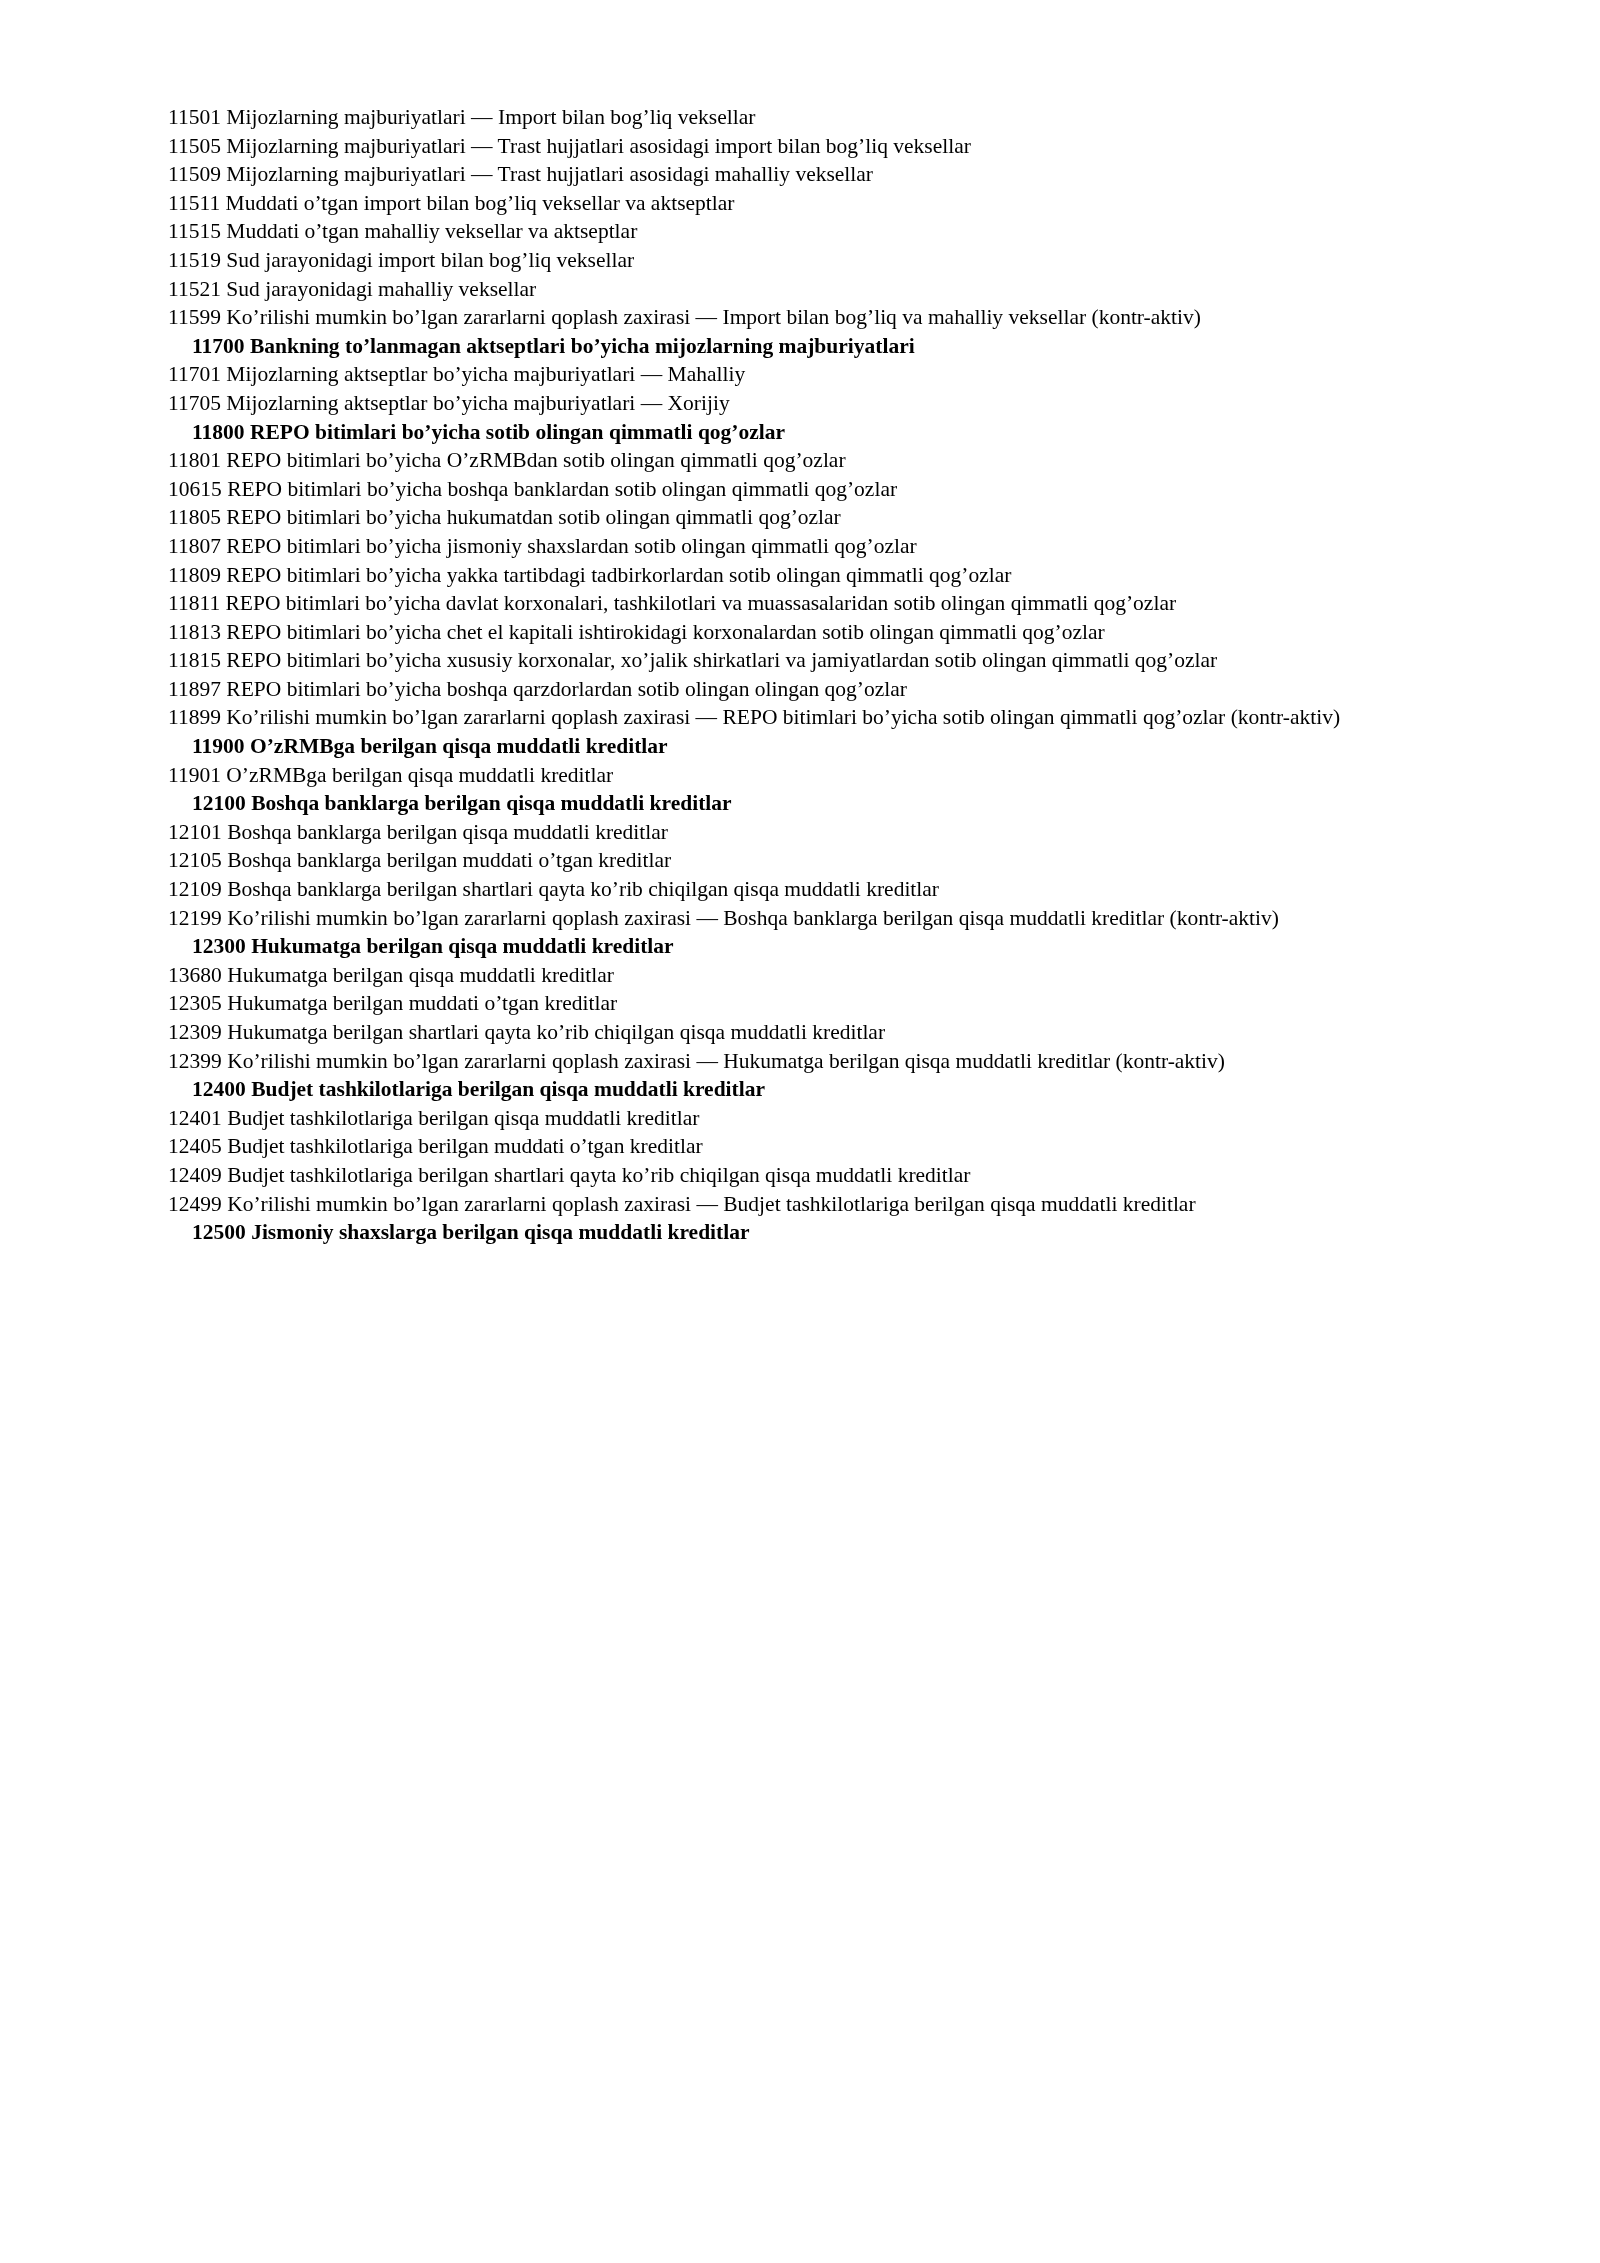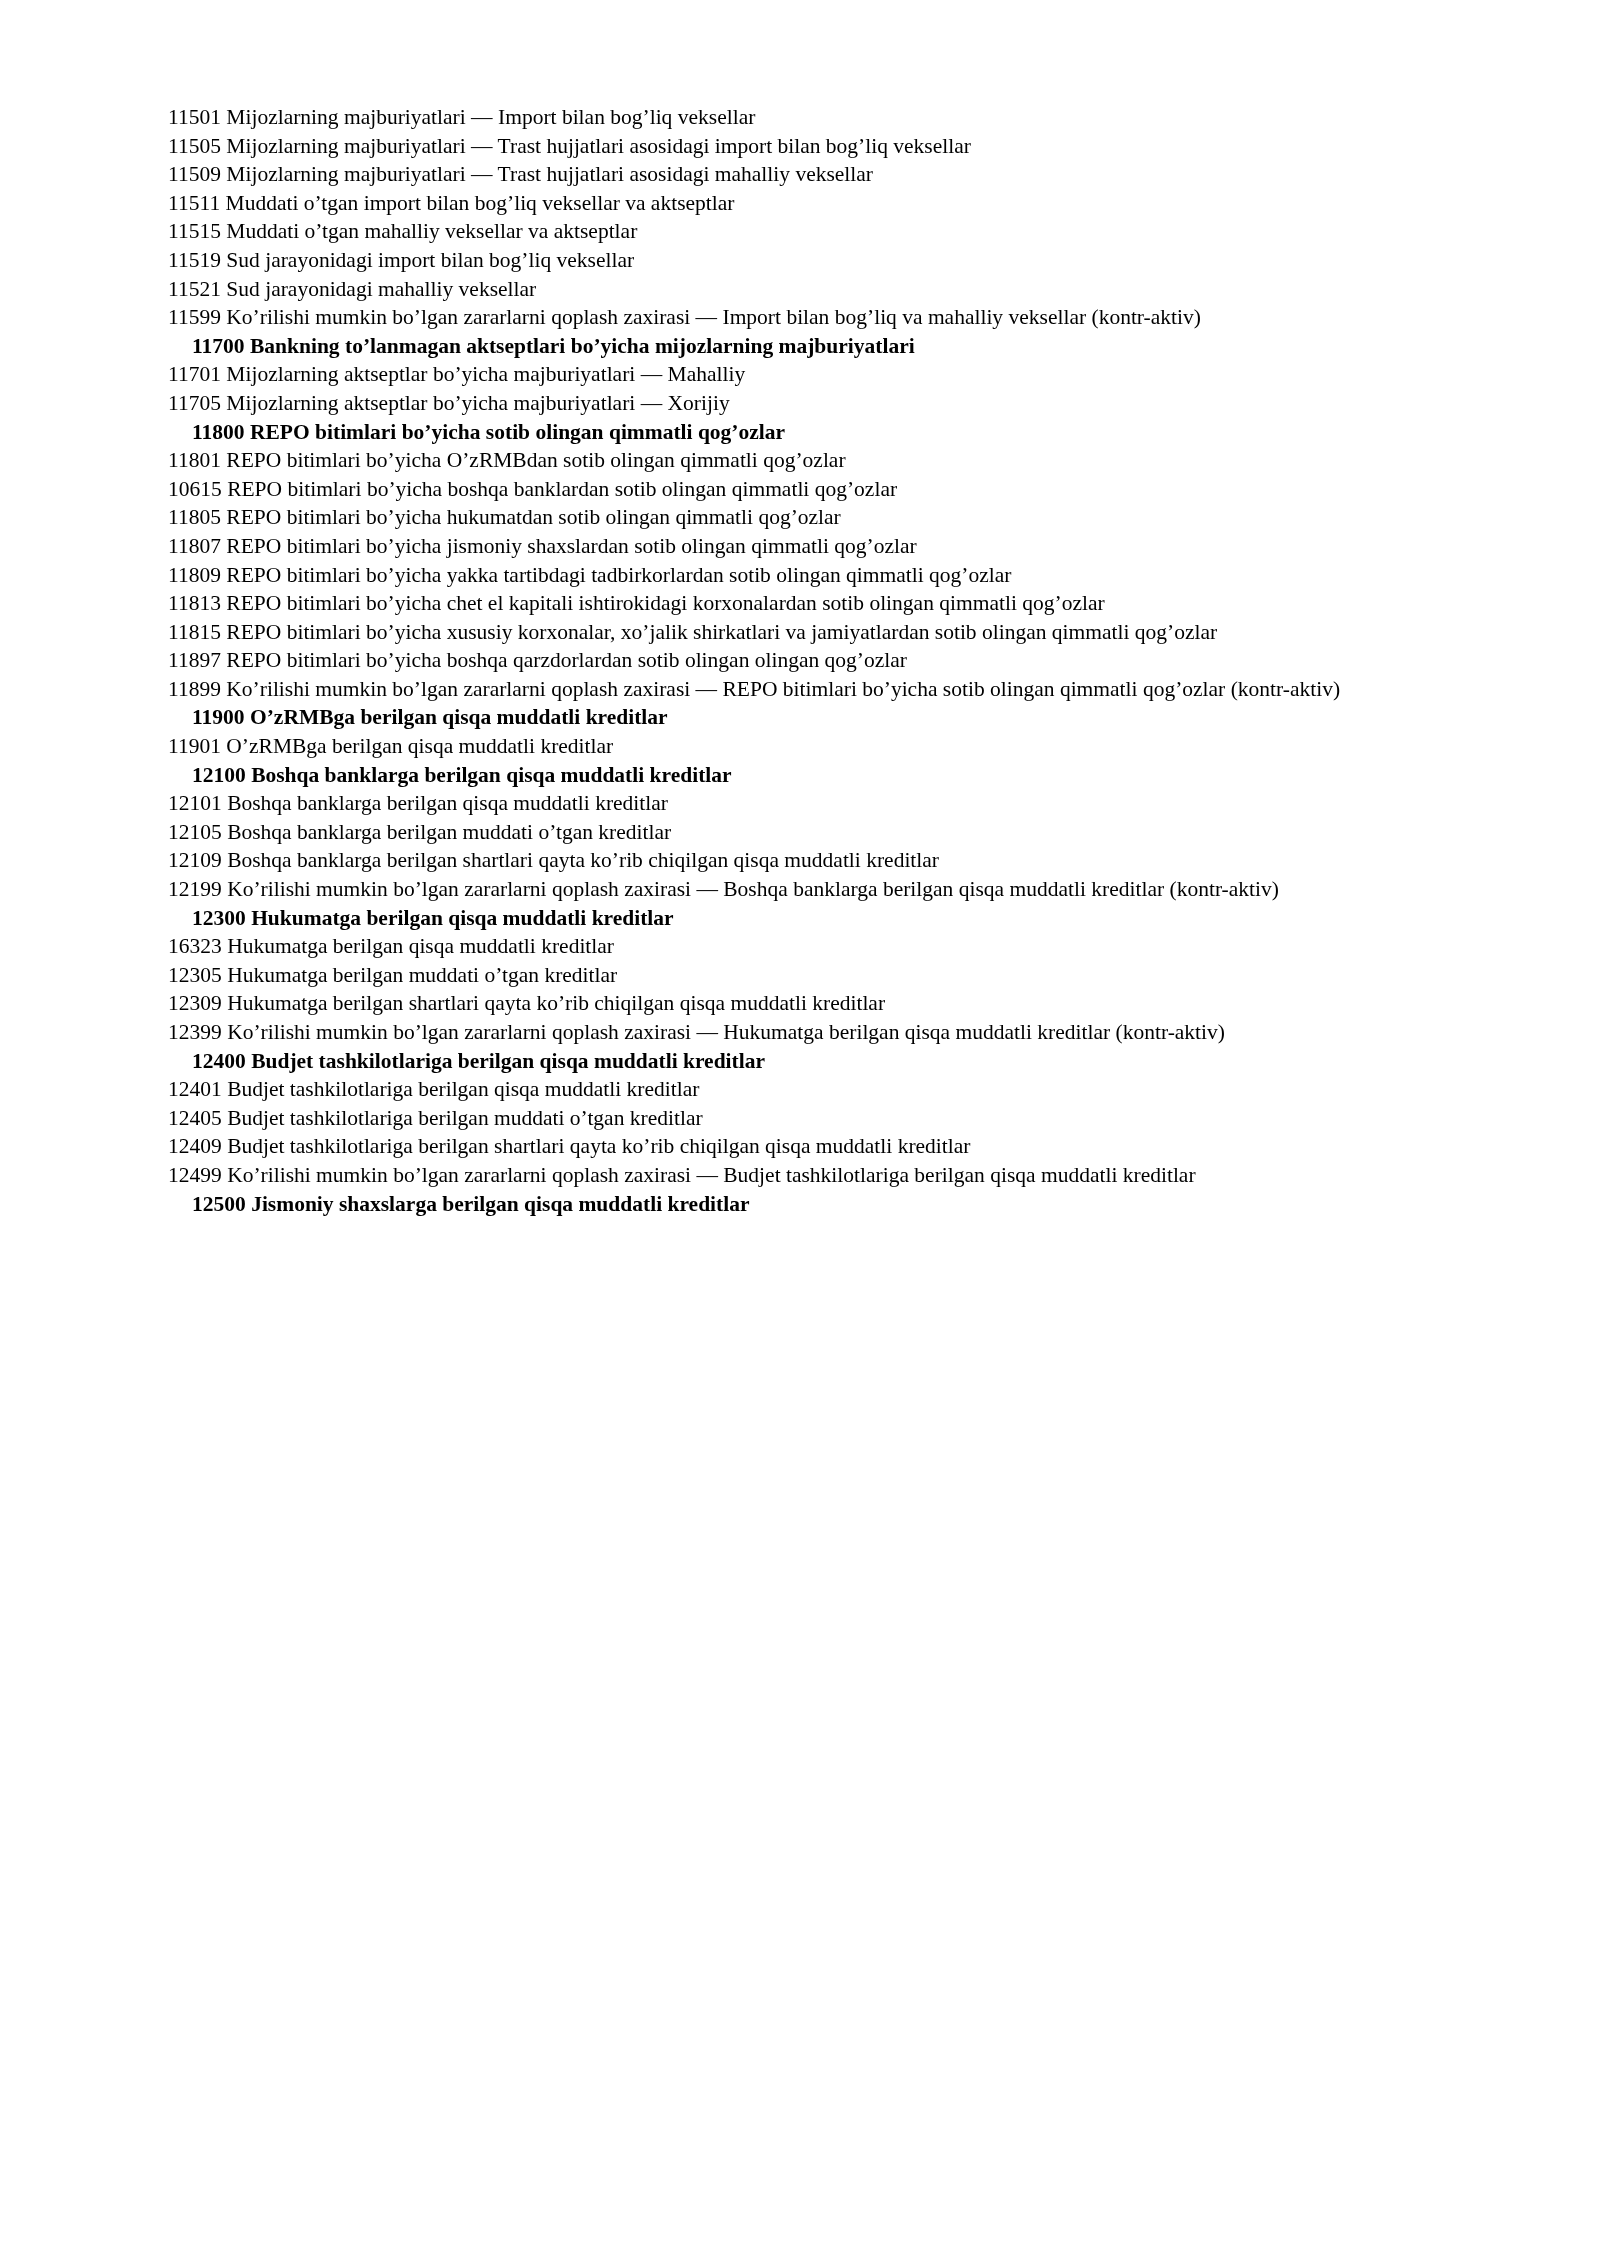--- a/index.html
+++ b/index.html
@@ -69,20 +69,21 @@
   <p class="line"><span class="code">11801</span> <span class="title">REPO bitimlari bo’yicha O’zRMBdan sotib olingan qimmatli qog’ozlar</span></p>
 
   <p class="line"><span class="code">10615</span> <span class="title">REPO bitimlari bo’yicha boshqa banklardan sotib olingan qimmatli qog’ozlar</span></p>
 
   <p class="line"><span class="code">11805</span> <span class="title">REPO bitimlari bo’yicha hukumatdan sotib olingan qimmatli qog’ozlar</span></p>
 
   <p class="line"><span class="code">11807</span> <span class="title">REPO bitimlari bo’yicha jismoniy shaxslardan sotib olingan qimmatli qog’ozlar</span></p>
 
   <p class="line"><span class="code">11809</span> <span class="title">REPO bitimlari bo’yicha yakka tartibdagi tadbirkorlardan sotib olingan qimmatli qog’ozlar</span></p>
 
+  <p class="line"><span class="code">11811</span> <span class="title">REPO bitimlari bo’yicha davlat korxonalari, tashkilotlari va muassasalaridan sotib olingan qimmatli qog’ozlar</span></p>
 
   <p class="line"><span class="code">11813</span> <span class="title">REPO bitimlari bo’yicha chet el kapitali ishtirokidagi korxonalardan sotib olingan qimmatli qog’ozlar</span></p>
 
   <p class="line"><span class="code">11815</span> <span class="title">REPO bitimlari bo’yicha xususiy korxonalar, xo’jalik shirkatlari va jamiyatlardan sotib olingan qimmatli qog’ozlar</span></p>
 
   <p class="line"><span class="code">11897</span> <span class="title">REPO bitimlari bo’yicha boshqa qarzdorlardan sotib olingan olingan qog’ozlar</span></p>
 
   <p class="line"><span class="code">11899</span> <span class="title">Ko’rilishi mumkin bo’lgan zararlarni qoplash zaxirasi — REPO bitimlari bo’yicha sotib olingan qimmatli qog’ozlar (kontr-aktiv)</span></p>
 
   <p class="line bold"><span class="code">11900</span> <span class="title">O’zRMBga berilgan qisqa muddatli kreditlar</span></p>
@@ -94,21 +95,21 @@
   <p class="line"><span class="code">12101</span> <span class="title">Boshqa banklarga berilgan qisqa muddatli kreditlar</span></p>
 
   <p class="line"><span class="code">12105</span> <span class="title">Boshqa banklarga berilgan muddati o’tgan kreditlar</span></p>
 
   <p class="line"><span class="code">12109</span> <span class="title">Boshqa banklarga berilgan shartlari qayta ko’rib chiqilgan qisqa muddatli kreditlar</span></p>
 
   <p class="line"><span class="code">12199</span> <span class="title">Ko’rilishi mumkin bo’lgan zararlarni qoplash zaxirasi — Boshqa banklarga berilgan qisqa muddatli kreditlar (kontr-aktiv)</span></p>
 
   <p class="line bold"><span class="code">12300</span> <span class="title">Hukumatga berilgan qisqa muddatli kreditlar</span></p>
 
-  <p class="line"><span class="code">16323</span> <span class="title">Hukumatga berilgan qisqa muddatli kreditlar</span></p>
+  <p class="line"><span class="code">13680</span> <span class="title">Hukumatga berilgan qisqa muddatli kreditlar</span></p>
 
   <p class="line"><span class="code">12305</span> <span class="title">Hukumatga berilgan muddati o’tgan kreditlar</span></p>
 
   <p class="line"><span class="code">12309</span> <span class="title">Hukumatga berilgan shartlari qayta ko’rib chiqilgan qisqa muddatli kreditlar</span></p>
 
   <p class="line"><span class="code">12399</span> <span class="title">Ko’rilishi mumkin bo’lgan zararlarni qoplash zaxirasi — Hukumatga berilgan qisqa muddatli kreditlar (kontr-aktiv)</span></p>
 
   <p class="line bold"><span class="code">12400</span> <span class="title">Budjet tashkilotlariga berilgan qisqa muddatli kreditlar</span></p>
 
   <p class="line"><span class="code">12401</span> <span class="title">Budjet tashkilotlariga berilgan qisqa muddatli kreditlar</span></p>

